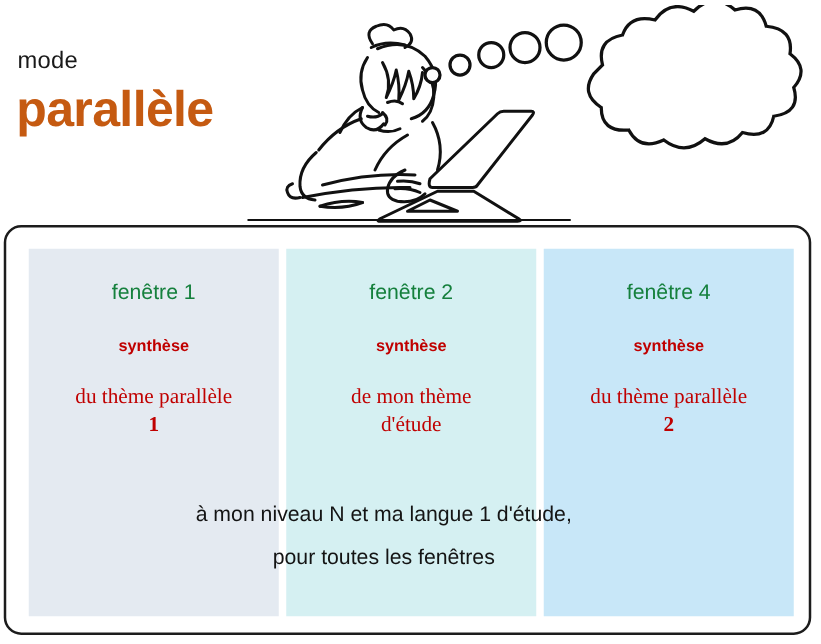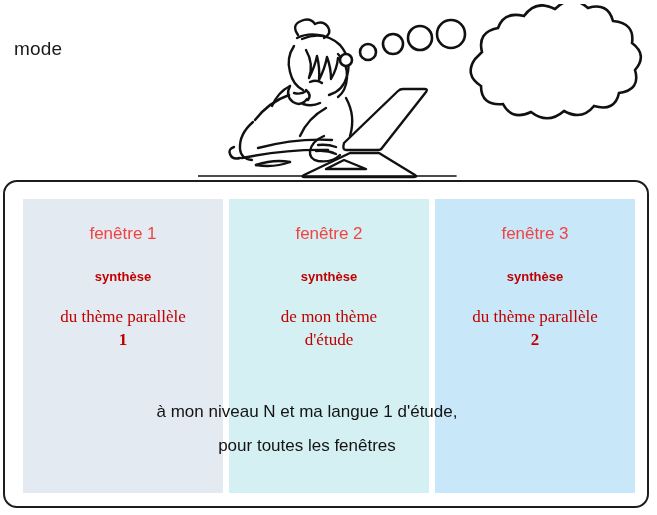--- a/index.html
+++ b/index.html
@@ -117,21 +117,21 @@
   }
   .panel-text {
     width: 200px;
     text-align: center;
     padding-top: 24px;
     box-sizing: border-box;
     pointer-events: auto;
   }
   .win-label {
     font-size: 17px;
-    color: #ef4444;
+    color: #15803d;
     line-height: 22px;
   }
   .synth {
     margin-top: 20px;
     font-size: 13px;
     font-weight: bold;
     color: #c00000;
     line-height: 24px;
   }
   .sub {
@@ -156,20 +156,21 @@
     pointer-events: none;
   }
   #footer-text div { pointer-events: auto; }
 </style>
 </head>
 <body>
 
 <div id="header-zone">
 
   <div id="mode-label">mode</div>
+  <div id="mode-title">parallèle</div>
 
   <div id="illustration">
     <svg viewBox="0 0 260 182" width="260" height="182" xmlns="http://www.w3.org/2000/svg">
       <g fill="none" stroke="#111111" stroke-width="2.4" stroke-linecap="round" stroke-linejoin="round">
 
         <path d="M100 37 q-7 -10 3 -14 q9 -4 14 3 q8 -4 13 3 q4 7 -4 11"></path>
         <path d="M99 40 q12 -6 27 -2"></path>
 
         <path d="M96 48 q-8 12 -4 26 q3 13 13 18"></path>
         <path d="M104 41 q22 -9 38 6 q12 14 7 31 q-4 15 -18 19"></path>
@@ -268,21 +269,21 @@
     <div class="panel-text">
       <div class="win-label">fenêtre 2</div>
       <div class="synth">synthèse</div>
       <div class="sub">
         <span>de mon thème</span><br>
         <span>d'étude</span>
       </div>
     </div>
 
     <div class="panel-text">
-      <div class="win-label">fenêtre 3</div>
+      <div class="win-label">fenêtre 4</div>
       <div class="synth">synthèse</div>
       <div class="sub">
         <span>du thème parallèle</span><br>
         <b>2</b>
       </div>
     </div>
   </div>
 
   <div id="footer-text">
     <div>à mon niveau N  et ma langue 1 d'étude,</div>

